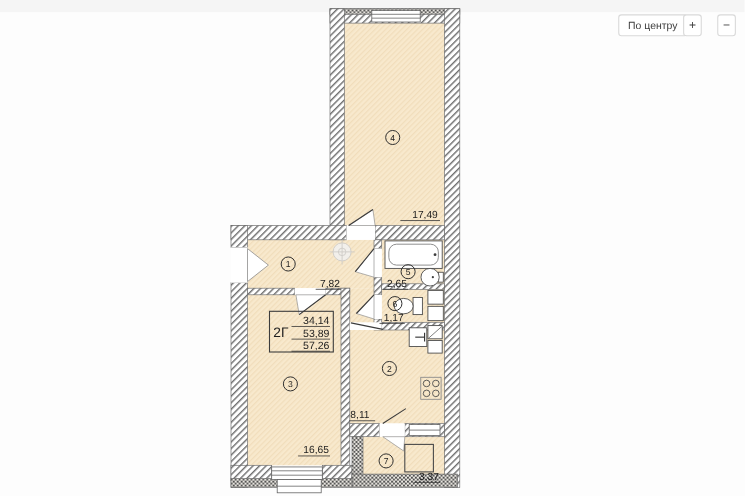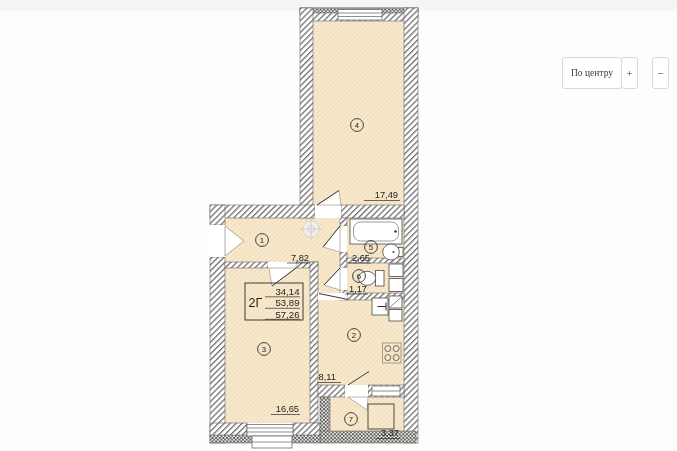--- a/index.html
+++ b/index.html
@@ -1,23 +1,23 @@
 <!DOCTYPE html>
 <html><head>
 <meta charset="utf-8">
 <style>
   html,body{margin:0;padding:0;}
   body{font-family:"Liberation Sans",sans-serif;}
   .stage{position:relative;width:677px;height:451px;background:#fdfdfd;overflow:hidden;}
   .top-tint{position:absolute;top:0;left:0;right:0;height:11px;background:#f5f5f5;}
   .ctrl-btn{
-    position:absolute;top:13px;height:32px;box-sizing:border-box;
+    position:absolute;top:13px;height:20px;box-sizing:border-box;
     background:#ffffff;border:1px solid #d9d9d9;border-radius:3px;
-    color:#3d3d3d;font-family:Liberation Serif, serif;font-size:9.5px;line-height:13px;
-    padding:0 8px;cursor:pointer;display:inline-block;text-align:center;margin-top:44px;
+    color:#3d3d3d;font-family:Liberation Sans, sans-serif;font-size:9.5px;line-height:13px;
+    padding:0 8px;cursor:pointer;display:inline-block;text-align:center;
   }
   .btn-center{left:562px;min-width:52px;}
   .btn-plus{left:621px;width:17px;padding:0;font-size:11px;}
   .btn-minus{left:652px;width:17px;padding:0;font-size:11px;}
   .plan-svg{position:absolute;left:208px;top:5px;}
   .plan-svg text{font-family:"Liberation Sans",sans-serif;fill:#1d1d1d;}
   .area-t{font-size:9.3px;}
   .num-t{font-size:7.8px;}
   .apt-t{font-size:9.6px;}
   .apt-type{font-size:12.5px;}

